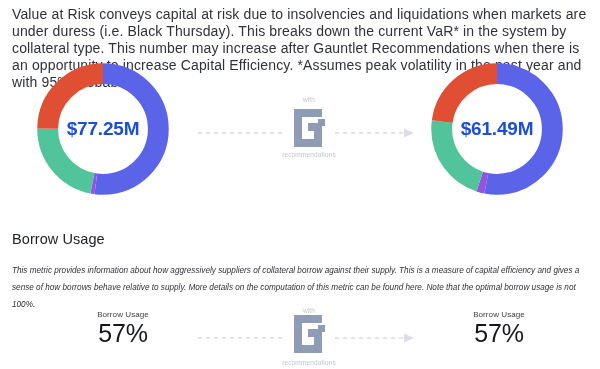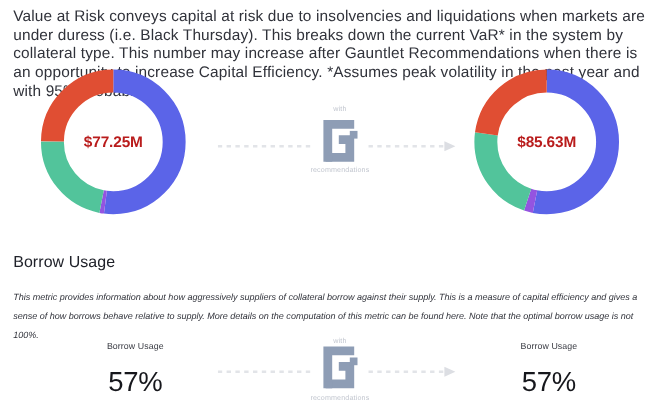--- a/index.html
+++ b/index.html
@@ -59,23 +59,23 @@
   }
   .donut-center {
     position: absolute;
     left: 0;
     top: 0;
     width: 146px;
     height: 146px;
     display: flex;
     align-items: center;
     justify-content: center;
-    font-size: 14px;
+    font-size: 19px;
     font-weight: bold;
-    color: #b91c1c;
+    color: #1d4ed8;
     letter-spacing: -0.01em;
   }
 
   
   .connector {
     position: absolute;
     top: 88px;
     left: 198px;
     width: 222px;
     height: 84px;
@@ -144,21 +144,21 @@
     text-align: center;
   }
   .usage-cell.left  { left: 48px; }
   .usage-cell.right { left: 424px; }
   .usage-label {
     font-size: 8px;
     color: #3a3c44;
     letter-spacing: 0.01em;
   }
   .usage-value {
-    margin-top: 14px;
+    margin-top: 0;
     font-size: 25px;
     color: #16171c;
     letter-spacing: -0.01em;
   }
 </style>
 </head>
 <body>
 
 <div class="intro">Value at Risk conveys capital at risk due to insolvencies and liquidations when markets are under duress (i.e. Black Thursday). This breaks down the current VaR* in the system by collateral type. This number may increase after Gauntlet Recommendations when there is an opportunity to increase Capital Efficiency. *Assumes peak volatility in the past year and with 95% probability.</div>
 
@@ -177,21 +177,21 @@
   </div>
 
   <div class="donut-cell right">
     <div class="donut-wrap">
       <svg viewBox="0 0 42 42">
         <circle class="seg" cx="21" cy="21" r="15.9155" fill="none" stroke="#5b64e8" stroke-width="6" stroke-dasharray="53 47" stroke-dashoffset="0"></circle>
         <circle class="seg" cx="21" cy="21" r="15.9155" fill="none" stroke="#9454e0" stroke-width="6" stroke-dasharray="2 98" stroke-dashoffset="-53"></circle>
         <circle class="seg" cx="21" cy="21" r="15.9155" fill="none" stroke="#52c49b" stroke-width="6" stroke-dasharray="22 78" stroke-dashoffset="-55"></circle>
         <circle class="seg" cx="21" cy="21" r="15.9155" fill="none" stroke="#e04e33" stroke-width="6" stroke-dasharray="23 77" stroke-dashoffset="-77"></circle>
       </svg>
-      <div class="donut-center">$85.63M</div>
+      <div class="donut-center">$61.49M</div>
     </div>
   </div>
 </div>
 
 <div class="connector upper">
   <div class="conn-word top">with</div>
 
   <svg class="conn-line" viewBox="0 0 222 10">
     <line x1="0" y1="5" x2="85" y2="5" stroke="#e2e4e8" stroke-width="2.2" stroke-dasharray="4 4"></line>
     <line x1="137" y1="5" x2="206" y2="5" stroke="#e2e4e8" stroke-width="2.2" stroke-dasharray="4 4"></line>

